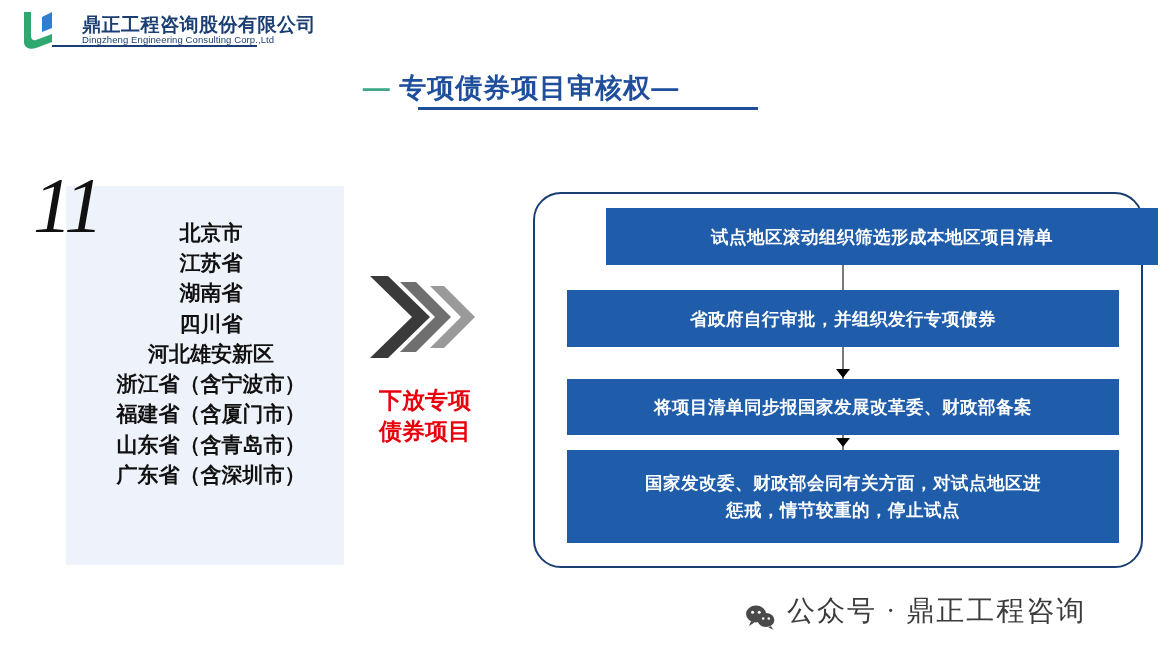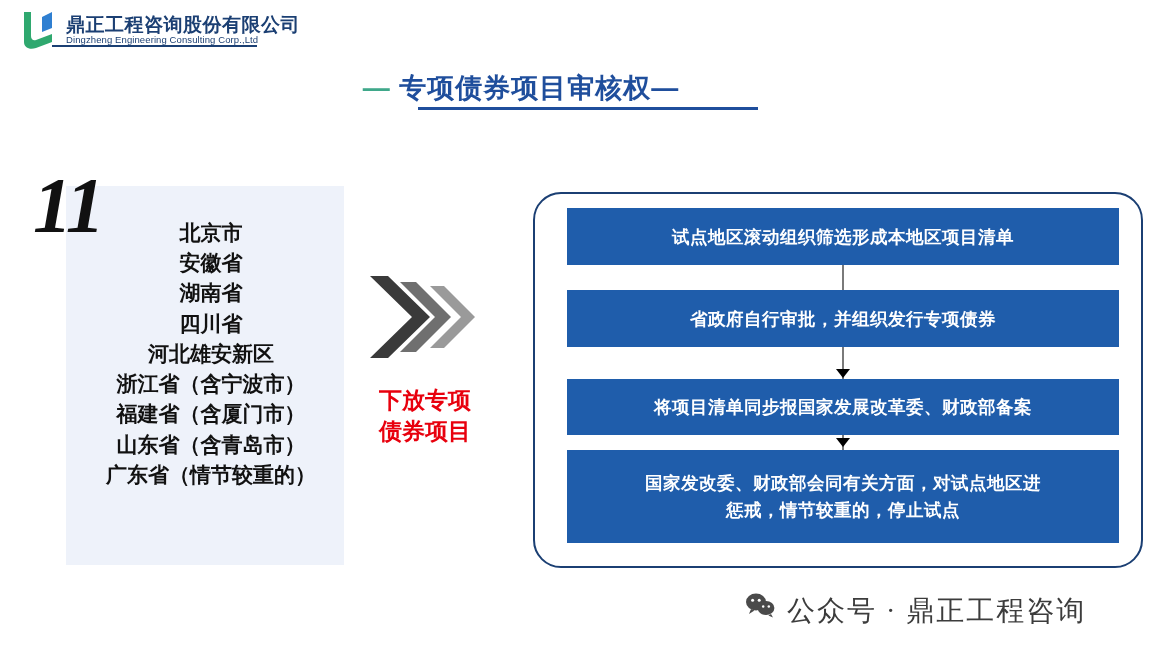--- a/index.html
+++ b/index.html
@@ -15,21 +15,21 @@
     overflow: hidden;
   }
 
   
   .logo-area {
     position: absolute;
     left: 18px;
     top: 8px;
     display: flex;
     align-items: center;
-    gap: 8px;
+    gap: 24px;
   }
   .logo-mark {
     width: 40px;
     height: 44px;
     position: relative;
   }
   .logo-text {
     display: flex;
     flex-direction: column;
     justify-content: center;
@@ -80,21 +80,21 @@
     height: 3px;
     background: #1f4e9c;
   }
 
   
   .big-number {
     position: absolute;
     left: 33px;
     top: 160px;
     font-size: 78px;
-    font-weight: bold;
+    font-weight: normal;
     font-style: italic;
     color: #111111;
     font-family: "Liberation Serif", serif;
     letter-spacing: -2px;
     z-index: 5;
   }
 
   
   .list-panel {
     position: absolute;
@@ -161,21 +161,21 @@
     color: #ffffff;
     font-size: 17.5px;
     font-weight: bold;
     display: flex;
     align-items: center;
     justify-content: center;
     text-align: center;
     box-sizing: border-box;
     letter-spacing: 0.5px;
   }
-  #step-1 { top: 208px; height: 57px; }
+  #step-1 { top: 208px; height: 57px; margin-left: 39px; }
   #step-2 { top: 290px; height: 57px; }
   #step-3 { top: 379px; height: 56px; }
   #step-4 {
     top: 450px;
     height: 93px;
     line-height: 1.5;
     padding: 4px 28px;
   }
   #step-4 .ln { display: block; }
 
@@ -199,21 +199,21 @@
   }
   #head-2 { top: 369px; }
   #head-3 { top: 438px; }
 
   
   .footer {
     position: absolute;
     left: 745px;
     top: 592px;
     display: flex;
-    align-items: flex-start;
+    align-items: flex-end;
     gap: 12px;
     color: #3c3c3c;
   }
   .wechat-icon {
     width: 30px;
     height: 26px;
     position: relative;
   }
   .footer-text {
     font-size: 28px;
@@ -242,28 +242,28 @@
 <div class="title">
   <span class="dash-l">—</span>
   <span class="t-main">专项债券项目审核权</span><span class="dash-r">—</span>
 </div>
 <div class="title-underline"></div>
 
 <div class="big-number">11</div>
 <div class="list-panel"></div>
 <div class="list-items">
   <div>北京市</div>
-  <div>安徽省</div>
+  <div>江苏省</div>
   <div>湖南省</div>
   <div>四川省</div>
   <div>河北雄安新区</div>
   <div>浙江省（含宁波市）</div>
   <div>福建省（含厦门市）</div>
   <div>山东省（含青岛市）</div>
-  <div>广东省（情节较重的）</div>
+  <div>广东省（含深圳市）</div>
 </div>
 
 <div class="chev-wrap">
   <svg width="120" height="90" viewBox="0 0 120 90">
     <path d="M4 4 L46 45 L4 86 L22 86 L64 45 L22 4 Z" fill="#3a3a3a"></path>
     <path d="M34 10 L69 45 L34 80 L50 80 L85 45 L50 10 Z" fill="#6f6f6f"></path>
     <path d="M64 14 L95 45 L64 76 L78 76 L109 45 L78 14 Z" fill="#9a9a9a"></path>
   </svg>
 </div>
 

